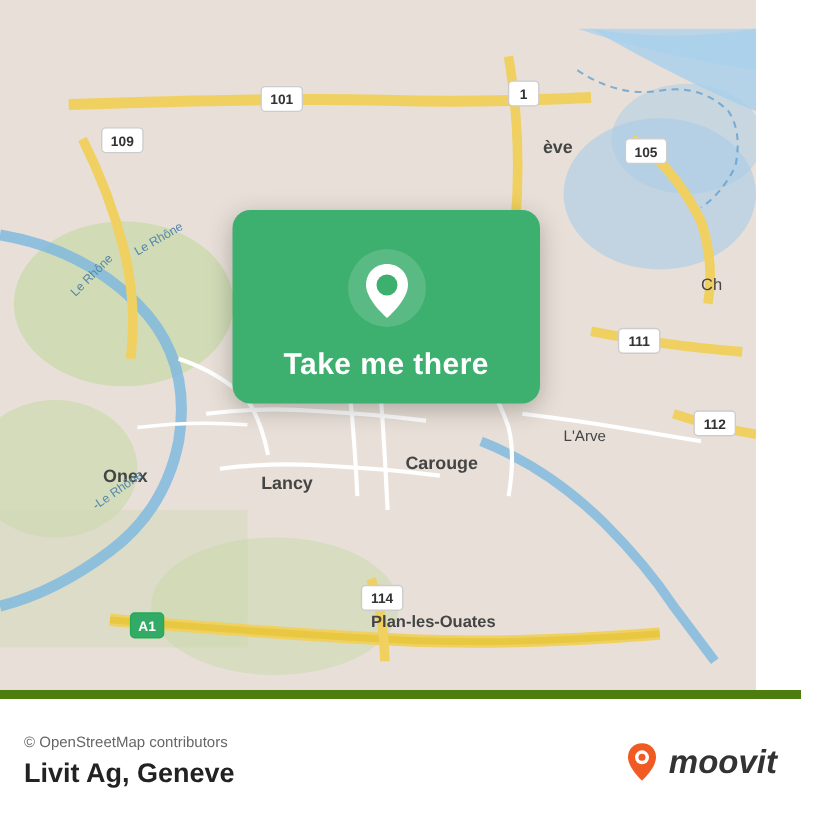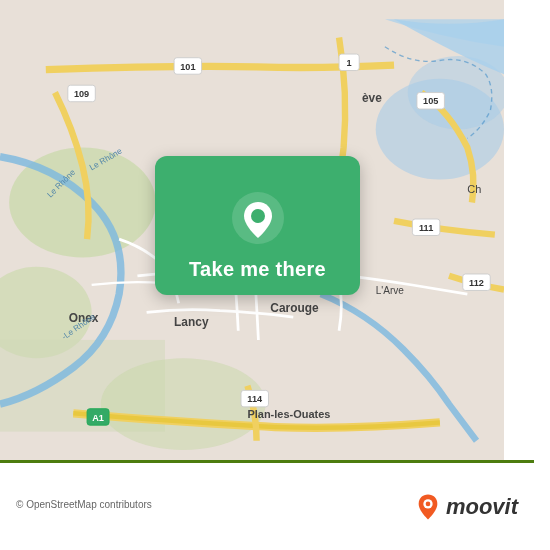--- a/index.html
+++ b/index.html
@@ -25,21 +25,21 @@
       top: 0; left: 0;
       width: 100%;
       height: 100%;
     }
 
     
     #info-bar {
       width: 534px;
       height: 90px;
       background: #ffffff;
-      border-top: 3px solid #4d7c0f;
+      border-top: 6px solid #4d7c0f;
       display: flex;
       align-items: center;
       justify-content: space-between;
       padding: 0 16px;
     }
 
     #info-left {
       display: flex;
       flex-direction: column;
     }
@@ -78,23 +78,22 @@
     #card-overlay {
       position: absolute;
       top: 140px;
       left: 155px;
       width: 205px;
       background: #3daf6e;
       border-radius: 12px;
       display: flex;
       flex-direction: column;
       align-items: center;
-      padding: 36px 20px 14px;
+      padding: 26px 20px 14px;
       box-shadow: 0 4px 16px rgba(0,0,0,0.25);
-      margin-top: 16px;
     }
 
     #pin-icon {
       width: 52px;
       height: 52px;
       margin-bottom: 14px;
     }
 
     #take-me-there-btn {
       background: transparent;
@@ -205,20 +204,21 @@
       <path d="M26 10 C18,10 12,16 12,24 C12,34 26,46 26,46 C26,46 40,34 40,24 C40,16 34,10 26,10Z" fill="white"></path>
       <circle cx="26" cy="24" r="7" fill="#3daf6e"></circle>
     </svg>
     <button id="take-me-there-btn">Take me there</button>
   </div>
 </div>
 
 <div id="info-bar">
   <div id="info-left">
     <span id="attribution">© OpenStreetMap contributors</span>
+    <span id="location-name">Livit Ag, Geneve</span>
   </div>
   <div id="moovit-logo">
 
     <svg class="moovit-pin" viewBox="0 0 28 36" xmlns="http://www.w3.org/2000/svg">
       <path d="M14 2 C7,2 2,7 2,14 C2,23 14,34 14,34 C14,34 26,23 26,14 C26,7 21,2 14,2Z" fill="#f15a22"></path>
       <circle cx="14" cy="14" r="6" fill="white"></circle>
       <circle cx="14" cy="14" r="3" fill="#f15a22"></circle>
     </svg>
     <span id="moovit-text">moovit</span>
   </div>

